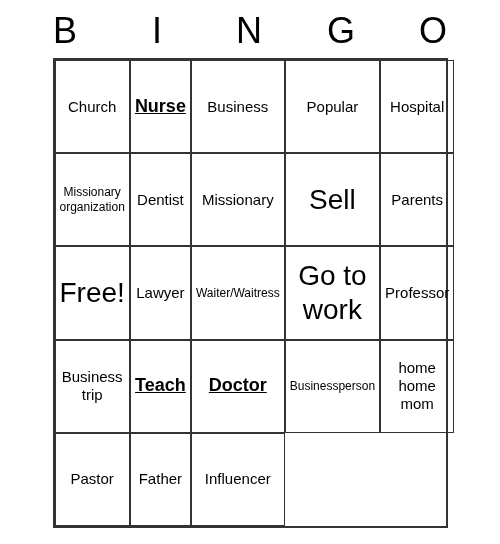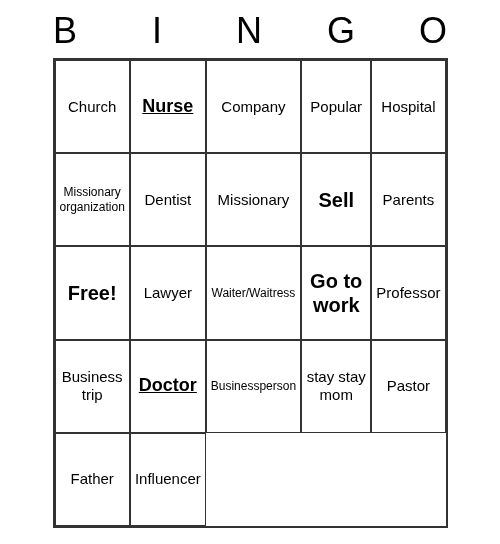--- a/index.html
+++ b/index.html
@@ -44,22 +44,22 @@
       align-items: center;
       justify-content: center;
       text-align: center;
       padding: 4px;
       line-height: 1.2;
     }
     .bingo-cell span {
       display: block;
     }
     .size-large {
-      font-size: 20px;
-      font-weight: bold;
+      font-size: 28px;
+      font-weight: normal;
     }
     .size-medium {
       font-size: 18px;
       font-weight: bold;
       text-decoration: underline;
     }
     .size-normal {
       font-size: 15px;
     }
     .size-small {
@@ -78,21 +78,21 @@
   </div>
 
 <div class="bingo-grid">
 <div class="bingo-cell">
       <span class="size-normal">Church</span>
     </div>
     <div class="bingo-cell">
       <span class="size-medium">Nurse</span>
     </div>
     <div class="bingo-cell">
-      <span class="size-normal">Company</span>
+      <span class="size-normal">Business</span>
     </div>
     <div class="bingo-cell">
       <span class="size-normal">Popular</span>
     </div>
     <div class="bingo-cell">
       <span class="size-normal">Hospital</span>
     </div>
     <div class="bingo-cell">
       <span class="size-small">Missionary organization</span>
     </div>
@@ -120,27 +120,30 @@
     <div class="bingo-cell">
       <span class="size-large">Go to work</span>
     </div>
     <div class="bingo-cell">
       <span class="size-normal">Professor</span>
     </div>
     <div class="bingo-cell">
       <span class="size-normal">Business trip</span>
     </div>
     <div class="bingo-cell">
+      <span class="size-medium">Teach</span>
+    </div>
+    <div class="bingo-cell">
       <span class="size-medium">Doctor</span>
     </div>
     <div class="bingo-cell">
       <span class="size-small">Businessperson</span>
     </div>
     <div class="bingo-cell">
-      <span class="size-normal">stay stay mom</span>
+      <span class="size-normal">home home mom</span>
     </div>
     <div class="bingo-cell">
       <span class="size-normal">Pastor</span>
     </div>
     <div class="bingo-cell">
       <span class="size-normal">Father</span>
     </div>
     <div class="bingo-cell">
       <span class="size-normal">Influencer</span>
     </div>

